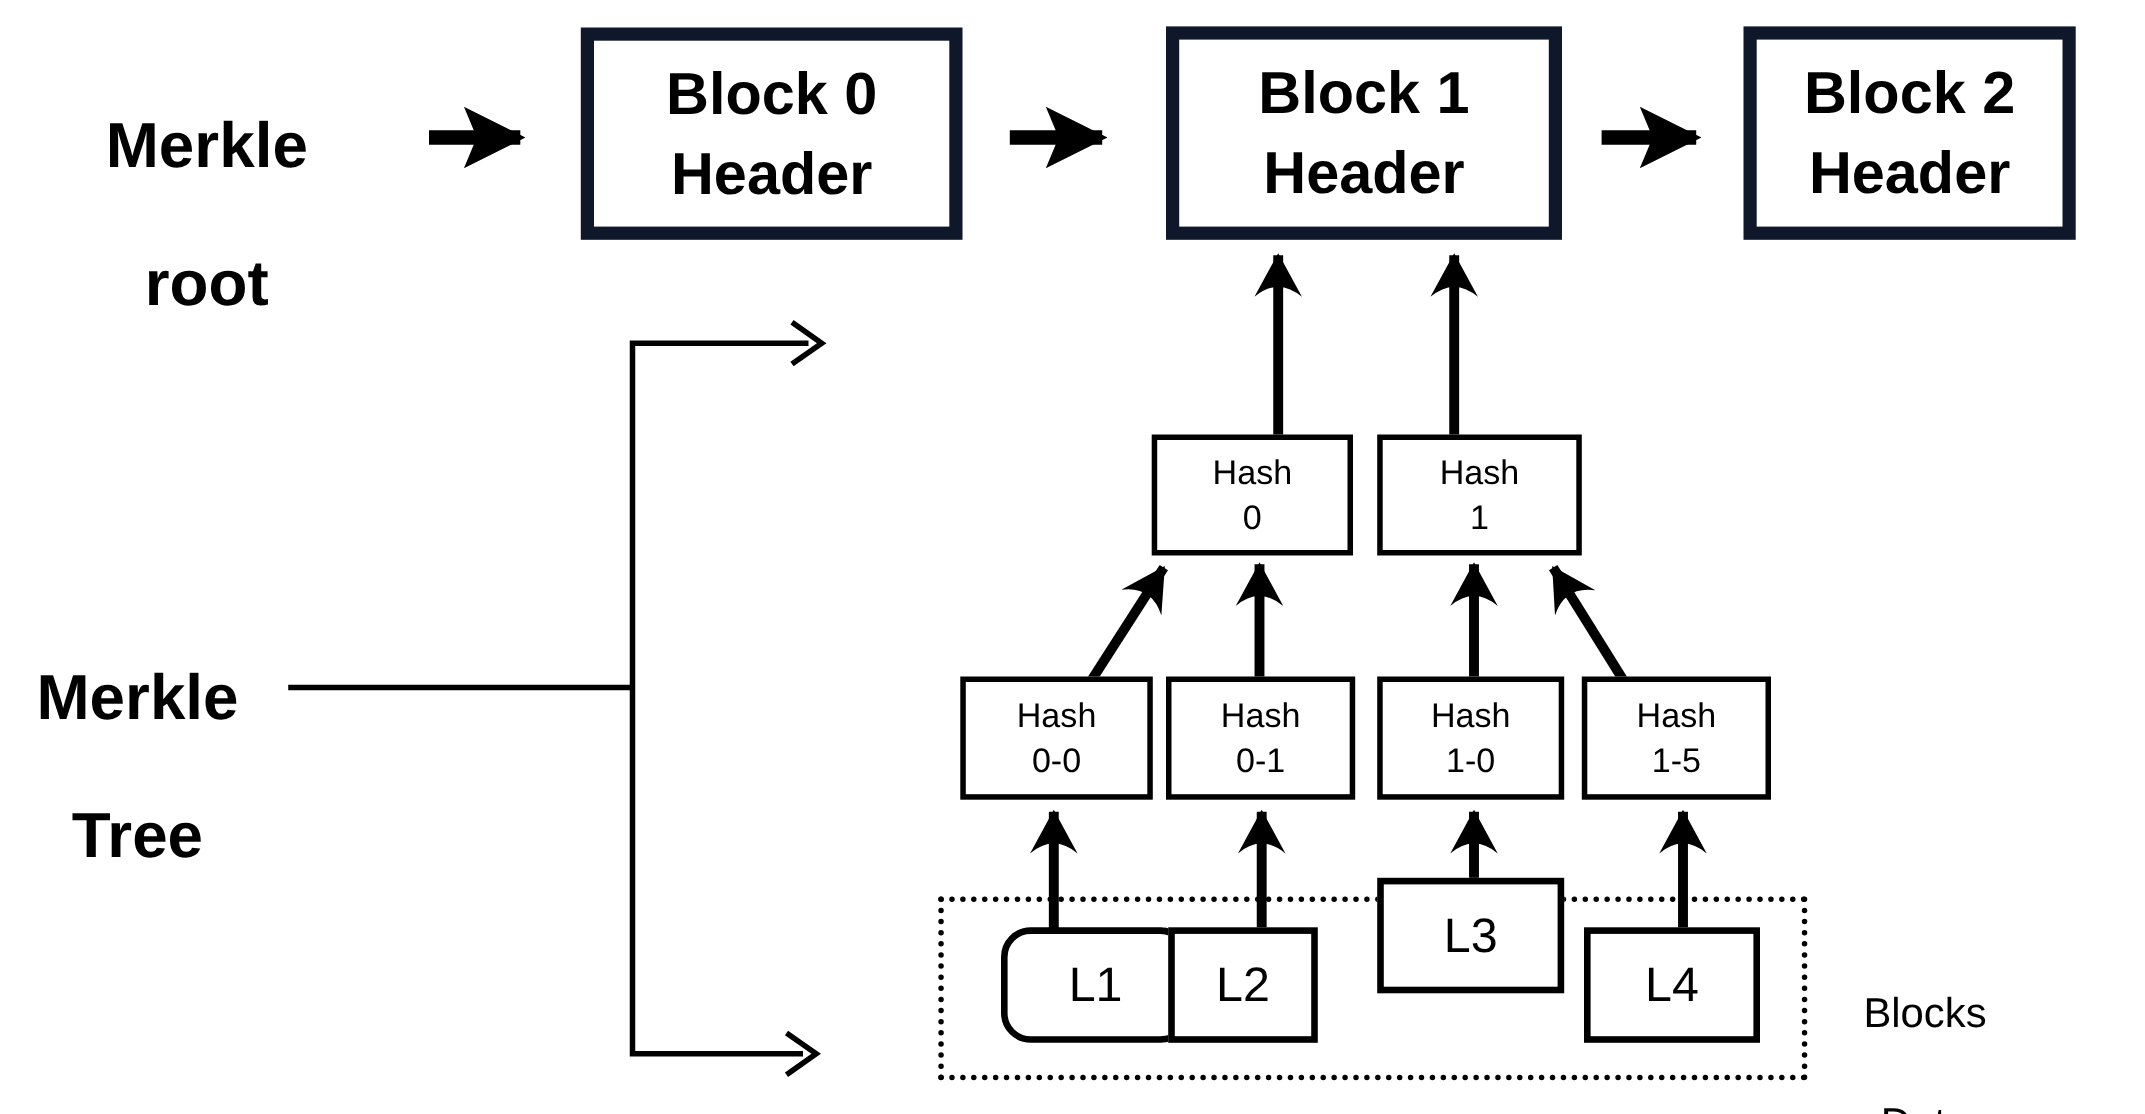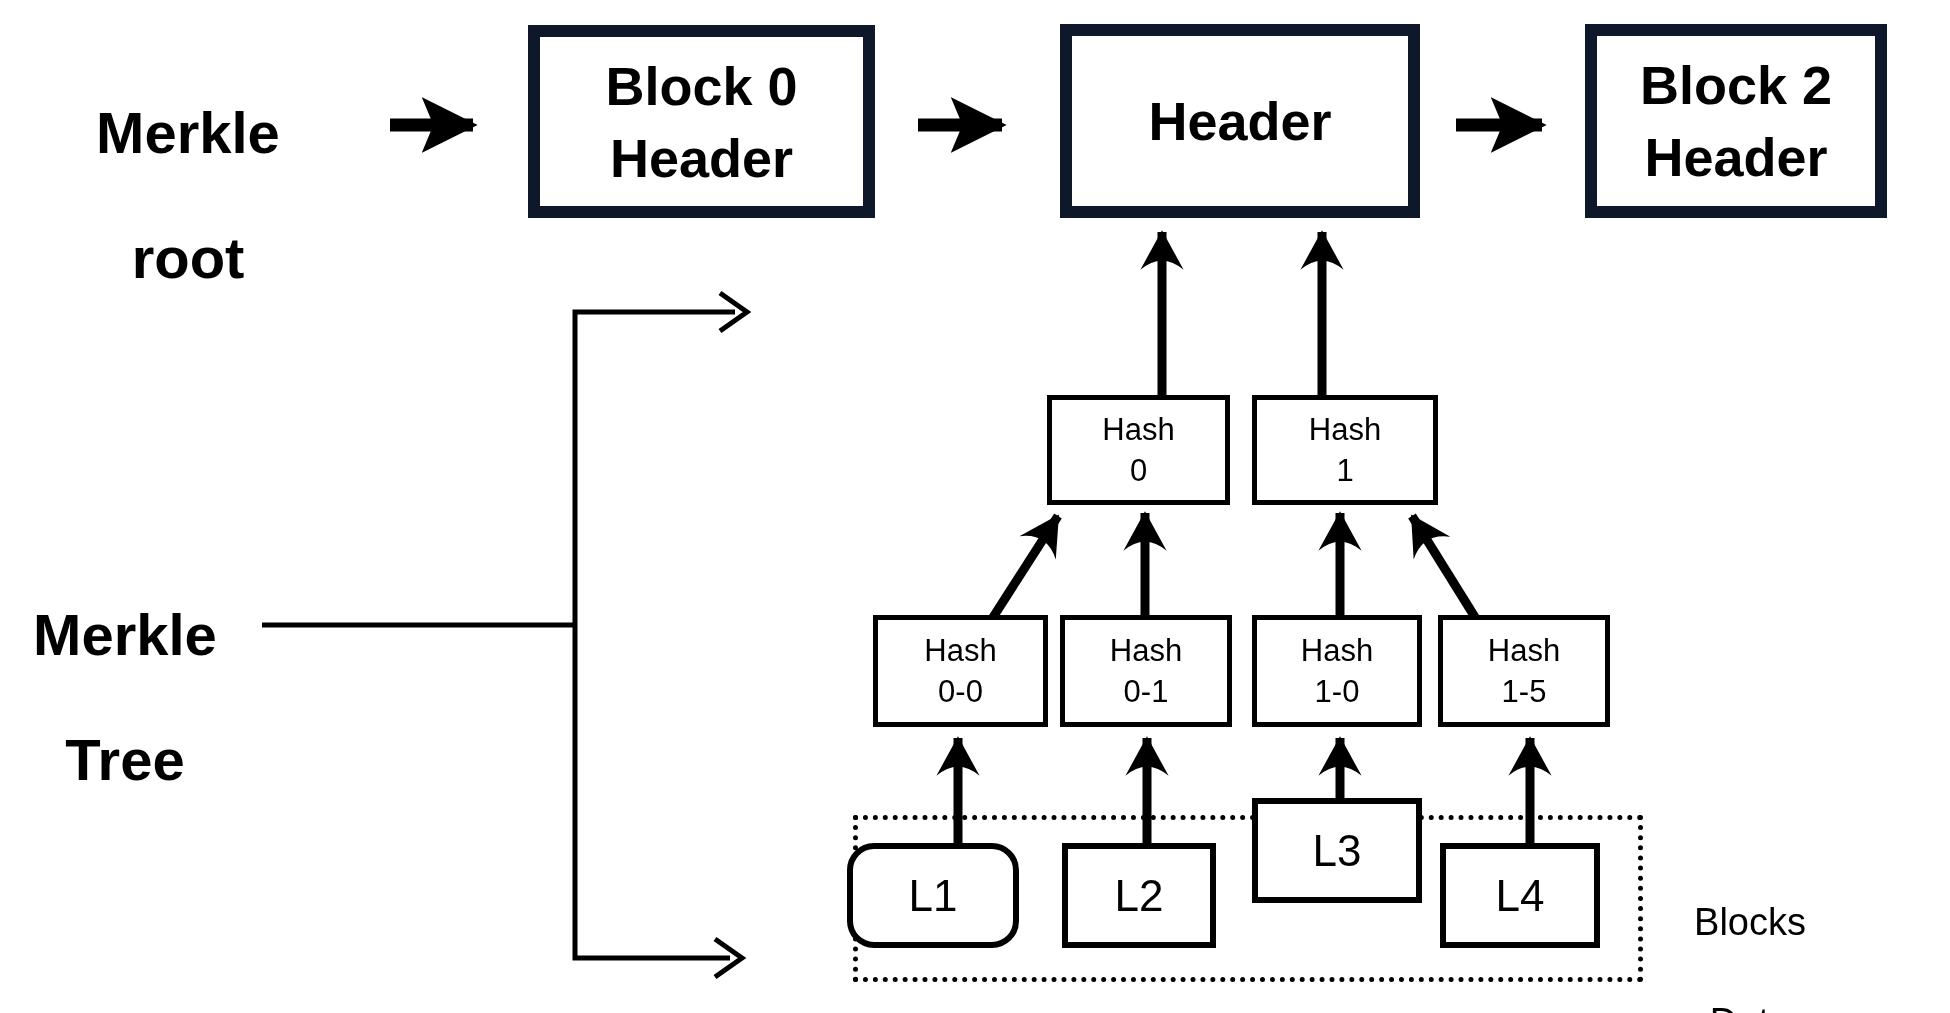--- a/index.html
+++ b/index.html
@@ -30,22 +30,22 @@
   
   #block0 { left:528px;  top:25px;  width:347px; height:193px; }
   #block1 { left:1060px; top:24px;  width:360px; height:194px; }
   #block2 { left:1585px; top:24px;  width:302px; height:194px; }
   #hash0  { left:1047px; top:395px; width:183px; height:110px; }
   #hash1  { left:1252px; top:395px; width:186px; height:110px; }
   #hash00 { left:873px;  top:615px; width:175px; height:112px; }
   #hash01 { left:1060px; top:615px; width:172px; height:112px; }
   #hash10 { left:1252px; top:615px; width:170px; height:112px; }
   #hash11 { left:1438px; top:615px; width:172px; height:112px; }
-  #leaf1  { left:847px;  top:843px; width:172px; height:105px;border-radius:27px; }
-  #leaf2  { left:1062px; top:843px; width:154px; height:105px; }
+  #leaf1  { left:910px;  top:843px; width:172px; height:105px;border-radius:27px; }
+  #leaf2  { left:1062px; top:843px; width:136px; height:105px; }
   #leaf3  { left:1252px; top:798px; width:170px; height:105px; }
   #leaf4  { left:1440px; top:843px; width:160px; height:105px; }
   #merkle-root-label { left:38px;   top:46px;  width:300px; }
   #merkle-tree-label { left:0px;    top:548px; width:250px; }
   #data-blocks-label { left:1650px; top:848px; width:200px; }
   #data-blocks-outline { left:853px; top:815px; width:790px; height:167px; }
 </style>
 </head>
 <body>
 
@@ -97,20 +97,21 @@
   <div class="label small-label" id="data-blocks-label">
     <span>Blocks</span>
     <span>Data</span>
   </div>
 
   <div class="node header-box" id="block0">
     <span>Block 0</span>
     <span>Header</span>
   </div>
   <div class="node header-box" id="block1">
+    <span>Block 1</span>
     <span>Header</span>
   </div>
   <div class="node header-box" id="block2">
     <span>Block 2</span>
     <span>Header</span>
   </div>
 
   <div class="node hash-box" id="hash0">
     <span>Hash</span>
     <span>0</span>

